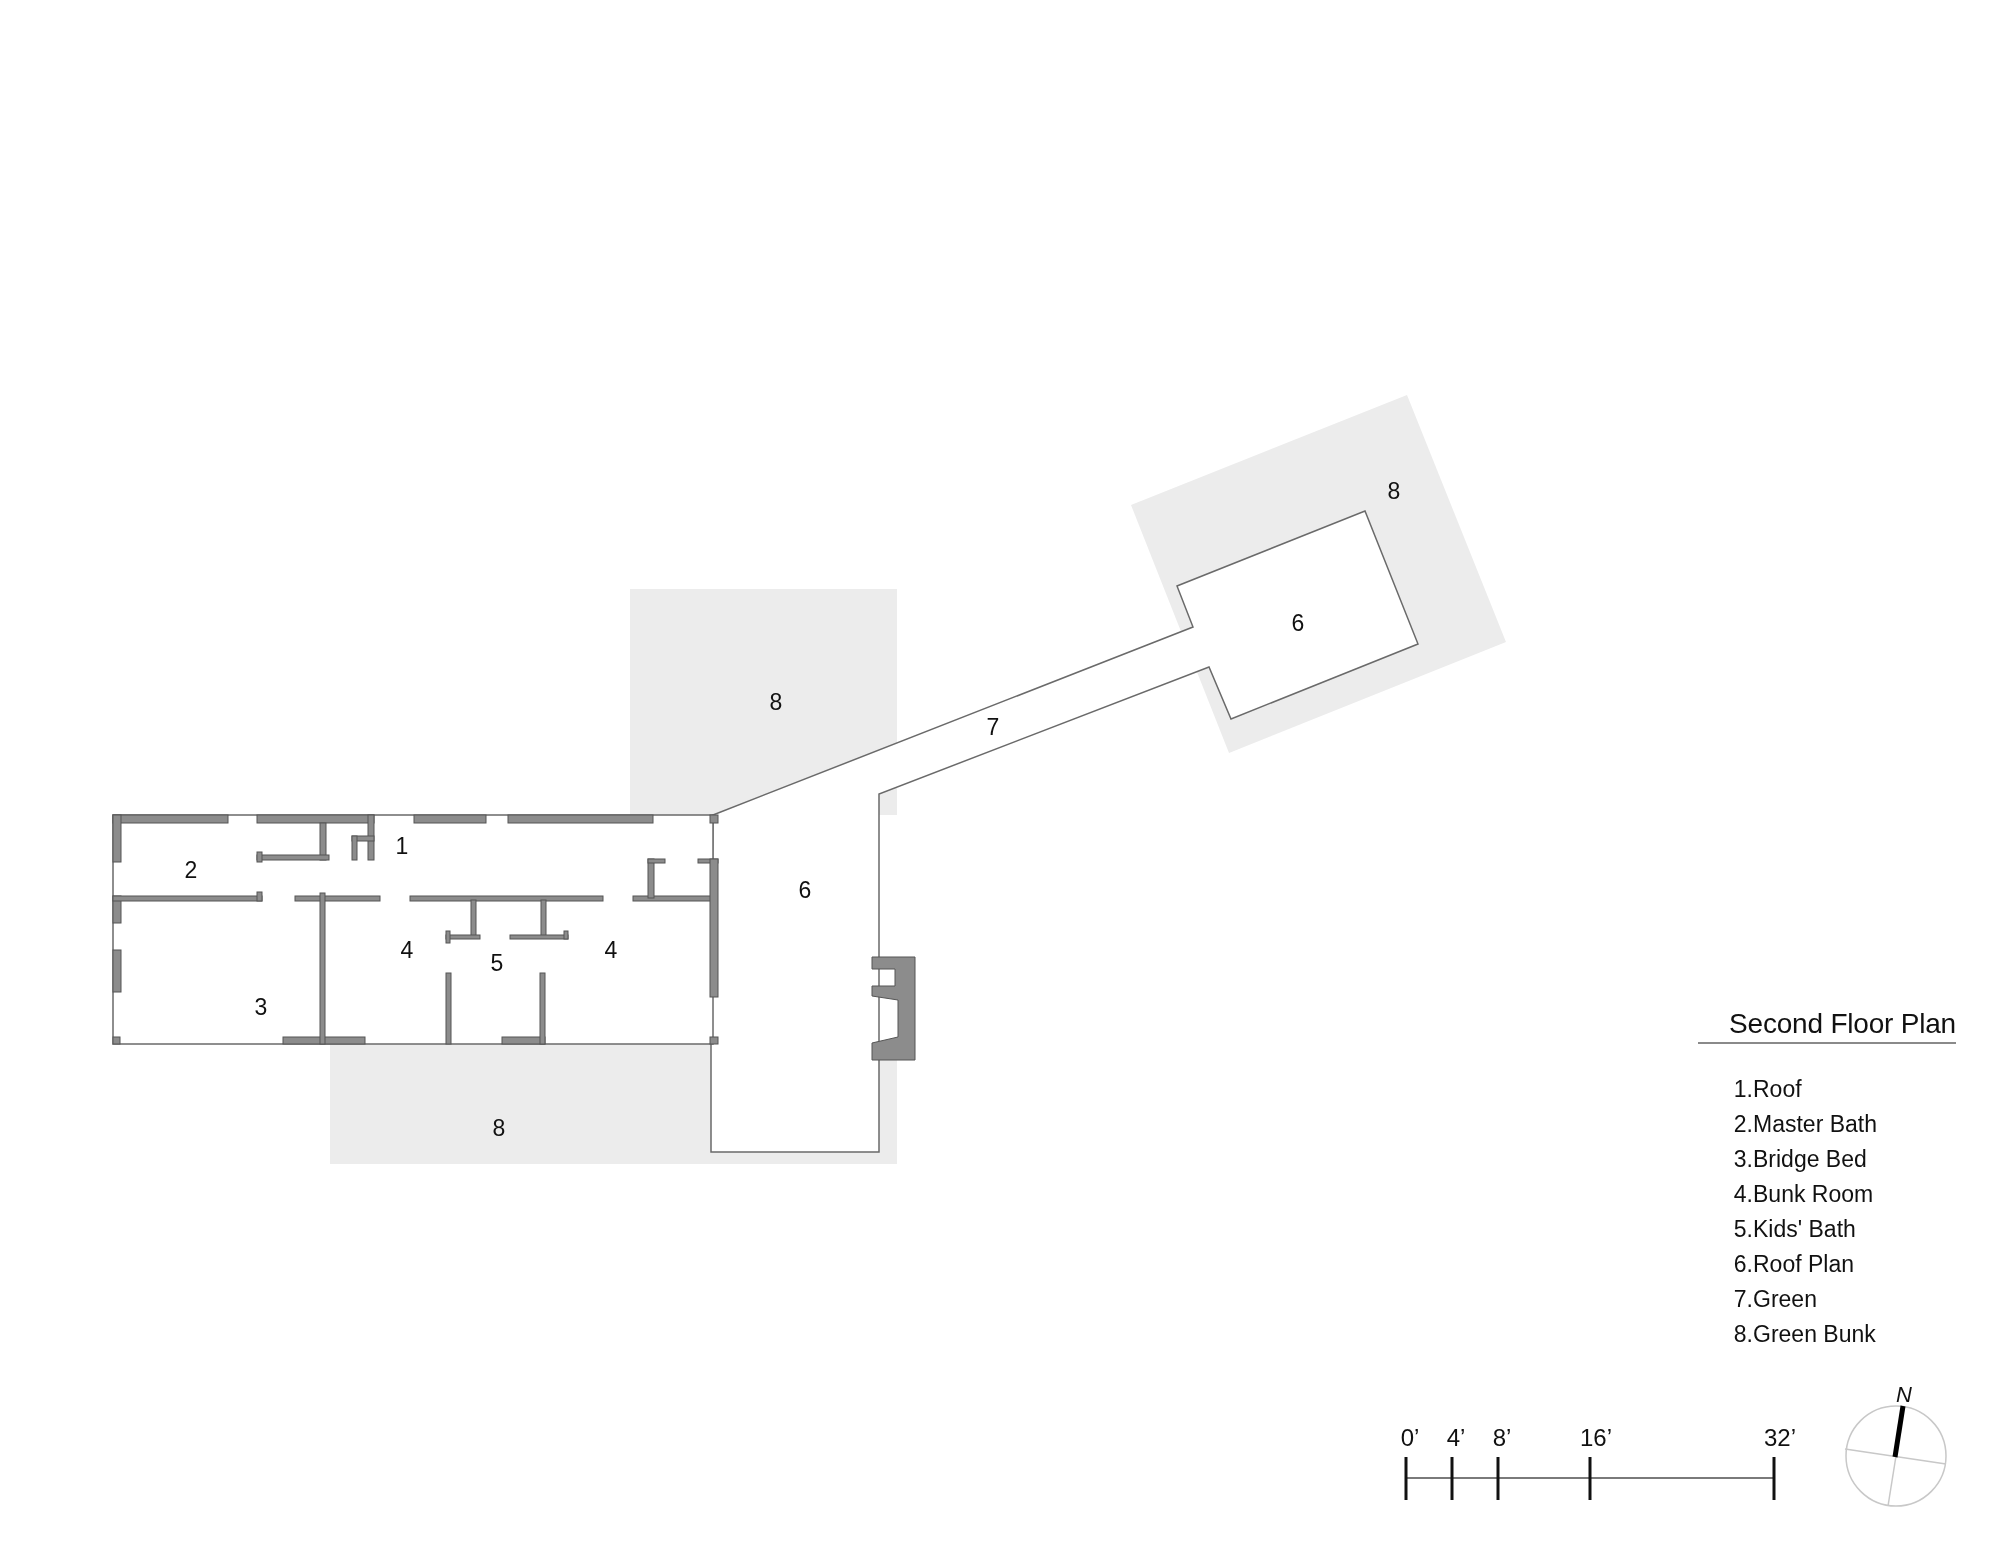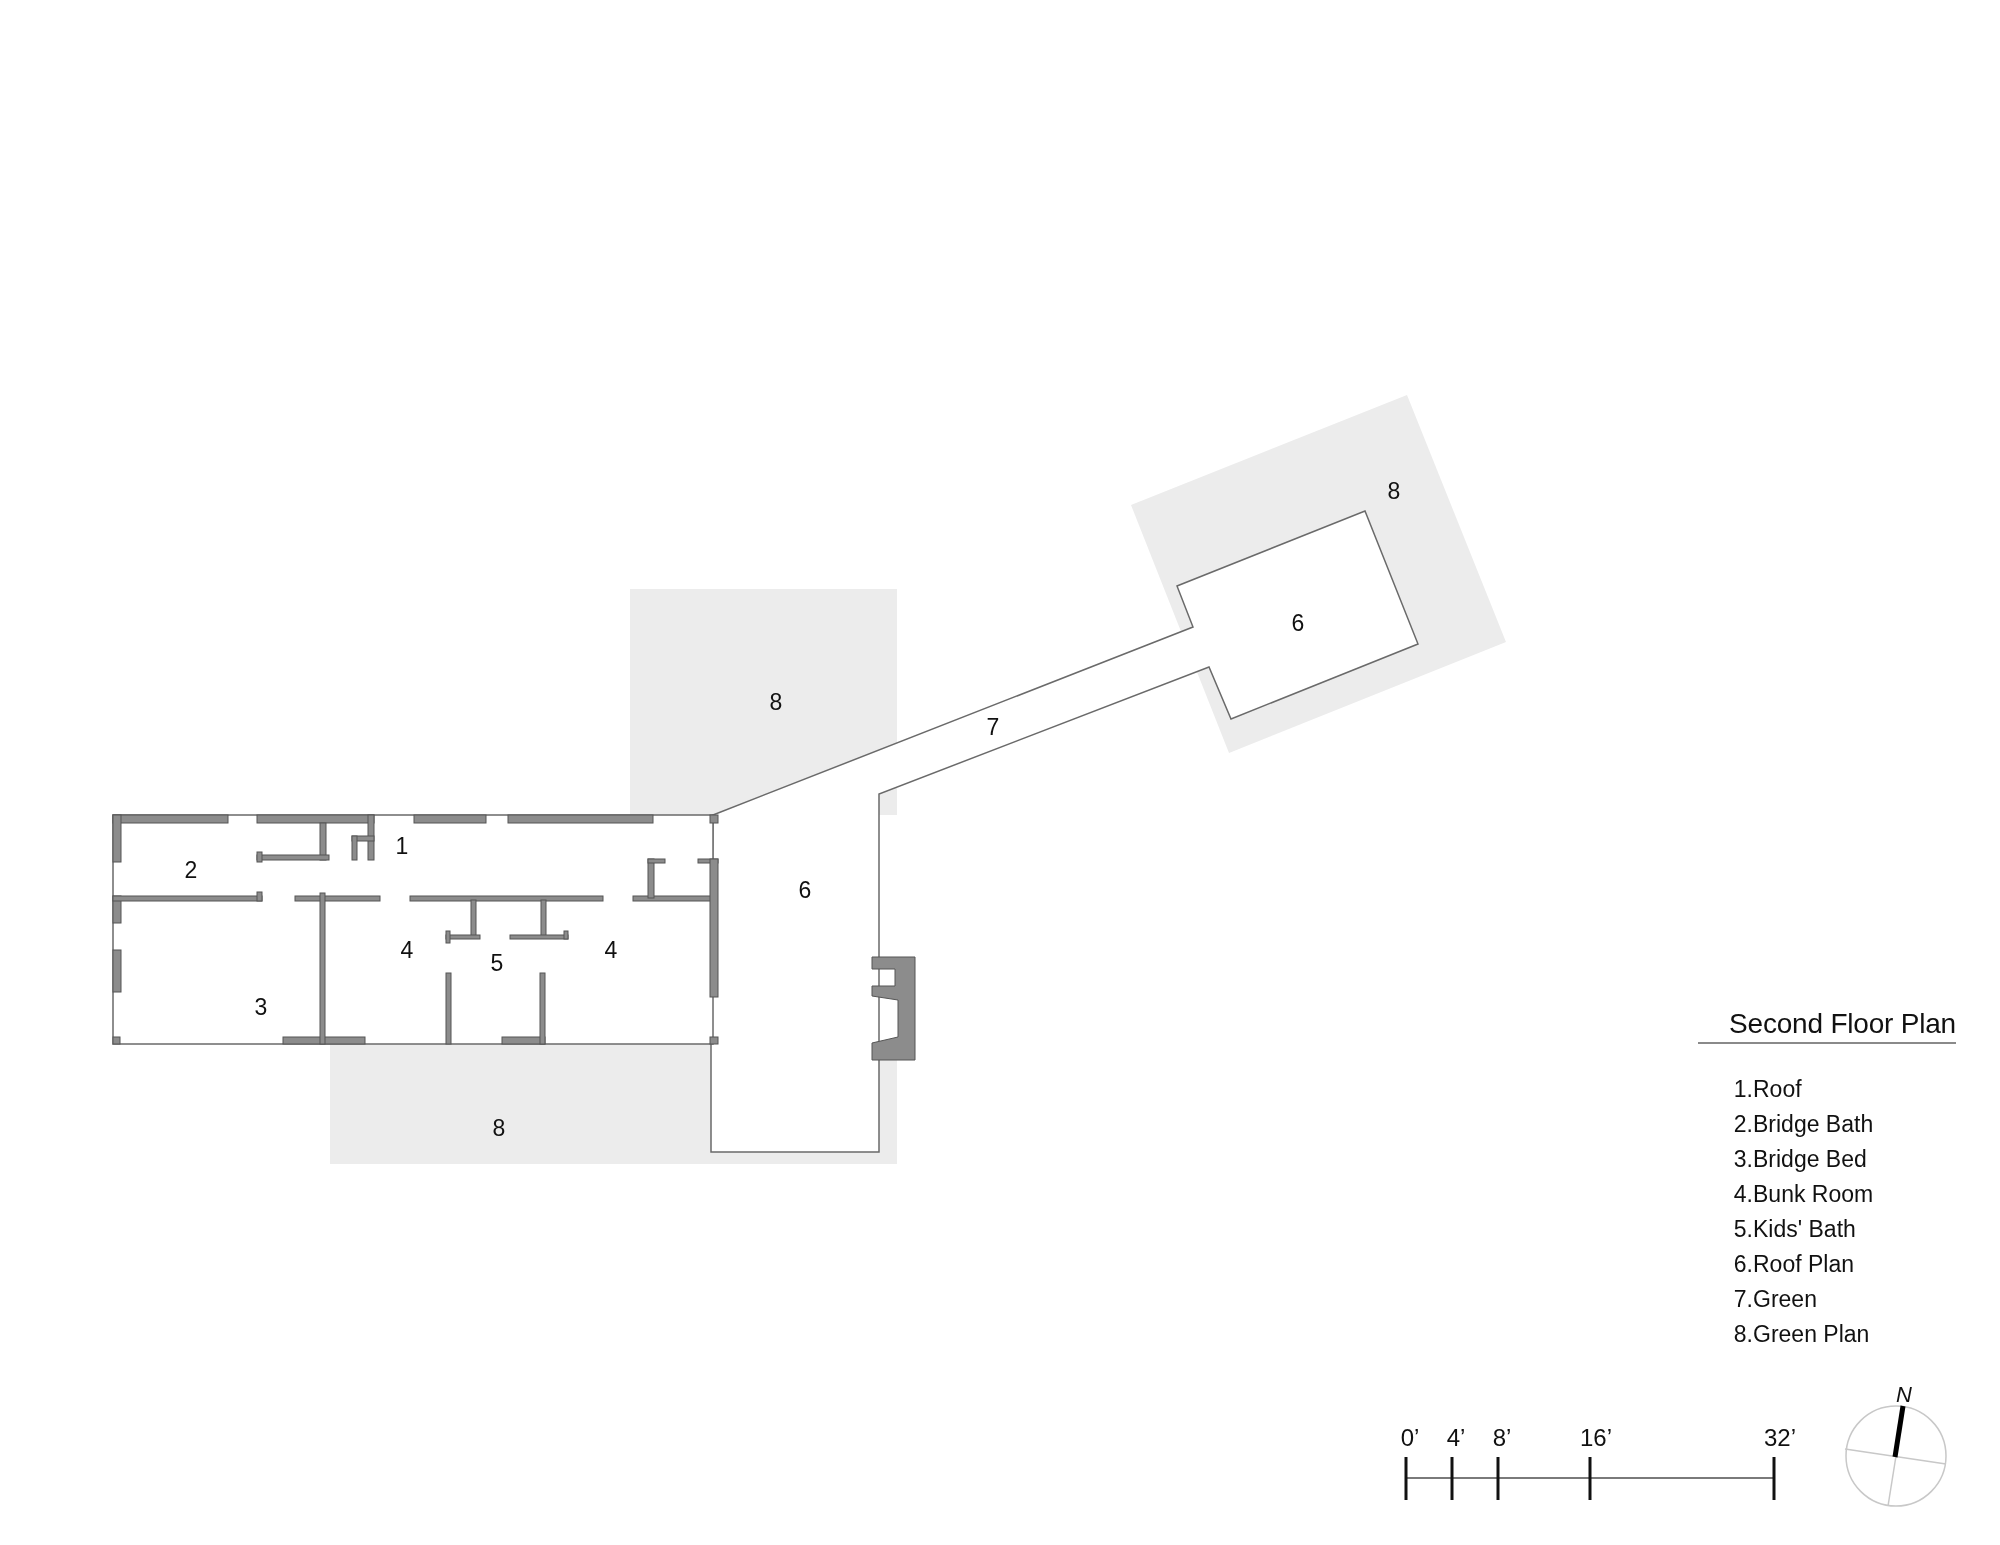--- a/index.html
+++ b/index.html
@@ -123,21 +123,21 @@
 
 <div class="legend">
   <div class="legend-title">Second Floor Plan</div>
   <ul class="legend-list">
     <li class="legend-item">
         <span class="legend-num">1.</span>
         <span>Roof</span>
       </li>
     <li class="legend-item">
         <span class="legend-num">2.</span>
-        <span>Bridge Bath</span>
+        <span>Master Bath</span>
       </li>
     <li class="legend-item">
         <span class="legend-num">3.</span>
         <span>Bridge Bed</span>
       </li>
     <li class="legend-item">
         <span class="legend-num">4.</span>
         <span>Bunk Room</span>
       </li>
     <li class="legend-item">
@@ -147,16 +147,16 @@
     <li class="legend-item">
         <span class="legend-num">6.</span>
         <span>Roof Plan</span>
       </li>
     <li class="legend-item">
         <span class="legend-num">7.</span>
         <span>Green</span>
       </li>
     <li class="legend-item">
         <span class="legend-num">8.</span>
-        <span>Green Plan</span>
+        <span>Green Bunk</span>
       </li>
   </ul>
 </div>
 
 </body></html>

